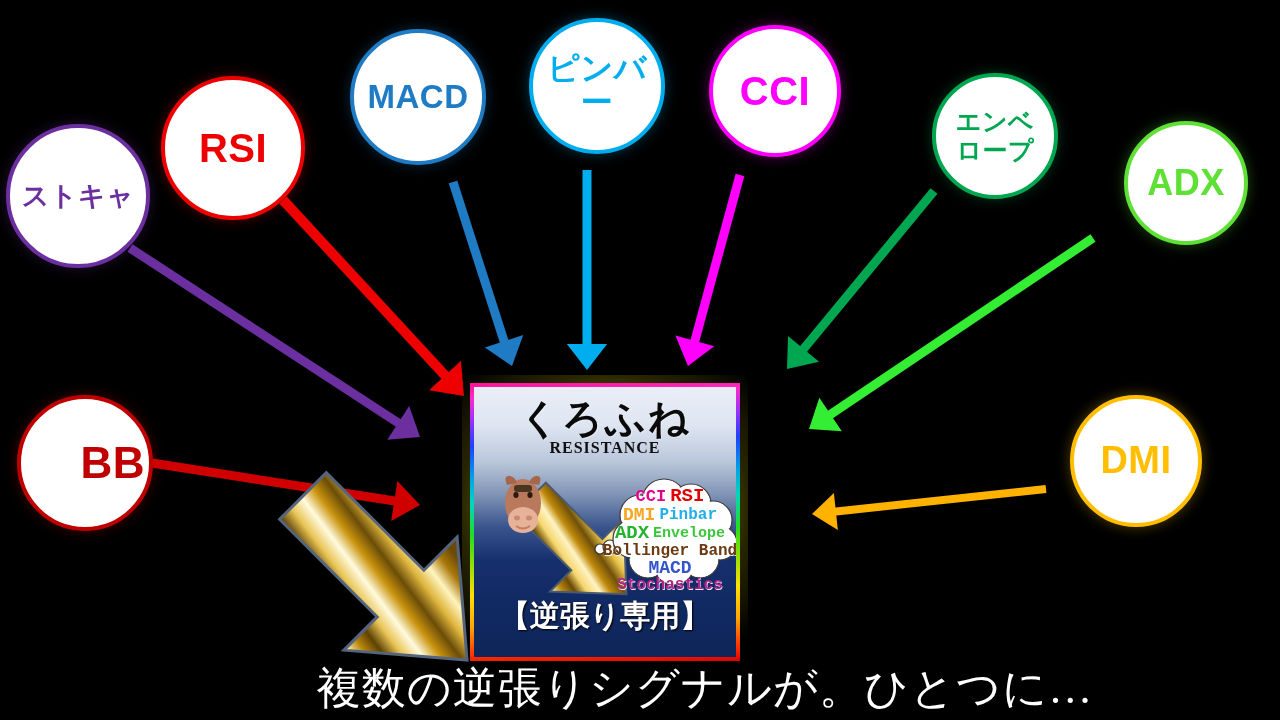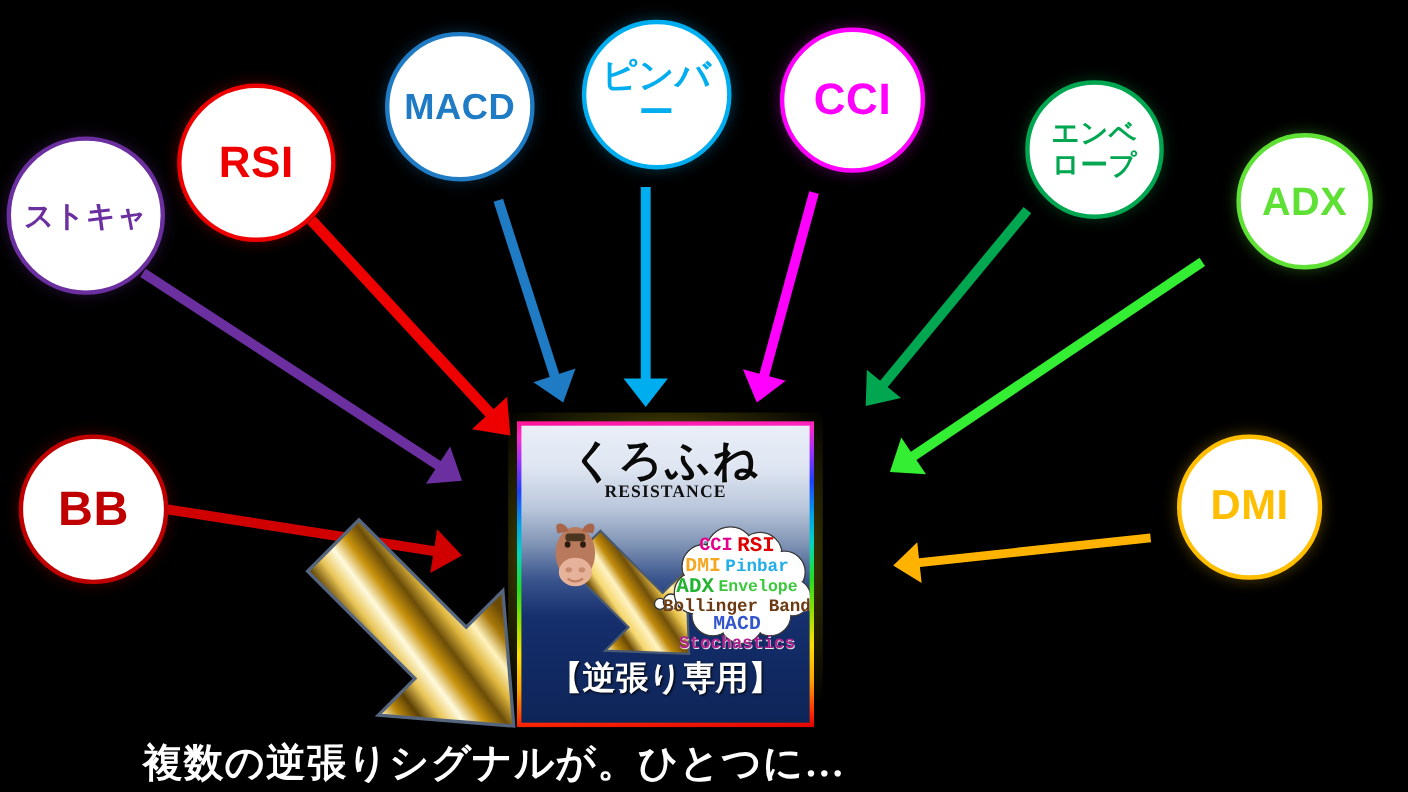--- a/index.html
+++ b/index.html
@@ -33,21 +33,21 @@
     display: flex;
     align-items: center;
     justify-content: center;
     text-align: center;
     line-height: 1.05;
     font-weight: bold;
     letter-spacing: 0.5px;
     overflow: hidden;
   }
   .node .lbl { display: block; padding: 0 4px; }
-  .node.two-line { line-height: 1.18; }
+  .node.two-line { line-height: 1.18; text-align: right; }
 
   
   #card-wrap {
     position: absolute;
     left: 462px; top: 375px;
     width: 286px; height: 262px;
     z-index: 4;
     border-radius: 6px;
     background: radial-gradient(ellipse at 50% 50%,
                 rgba(150,140,0,0.95) 0%,
@@ -128,23 +128,24 @@
     line-height: 1.0;
   }
   #bubble-text .r { display: block; white-space: nowrap; }
   #bubble-text .w { display: inline-block; vertical-align: middle; }
 
   
   #caption {
     position: absolute;
     left: 0; right: 0; bottom: 2px;
     z-index: 9;
+    text-align: center;
     font-family: "Liberation Serif", serif;
-    font-weight: bold;
-    font-size: 36px;
+    font-weight: normal;
+    font-size: 44px;
     color: #FFFFFF;
     letter-spacing: 1px;
     text-shadow: 2px 2px 3px #000, 0 0 6px #000;
     padding-left: 130px;
   }
 </style>
 </head>
 <body>
 
 <div id="stage">
@@ -330,21 +331,21 @@
       <span class="lbl">
         <span style="display:block">エンベ</span>
         <span style="display:block">ロープ</span>
       </span>
     </div>
     <div class="node" style="left: 1124px; top: 121px; width: 124px; height: 124px; border: 4px solid rgb(95, 224, 53); color: rgb(95, 224, 53); font-size: 36px; box-shadow: rgba(95, 224, 53, 0.333) 0px 0px 14px;">
       <span class="lbl">
         <span style="display:block">ADX</span>
       </span>
     </div>
-    <div class="node" style="left: 17px; top: 395px; width: 136px; height: 136px; border: 4px solid rgb(192, 0, 0); color: rgb(192, 0, 0); font-size: 44px; box-shadow: rgba(192, 0, 0, 0.333) 0px 0px 14px;">
+    <div class="node" style="left: 17px; top: 395px; width: 136px; height: 136px; border: 4px solid rgb(192, 0, 0); color: rgb(192, 0, 0); font-size: 44px; box-shadow: rgba(192, 0, 0, 0.333) 0px 0px 14px; justify-content: flex-end;">
       <span class="lbl">
         <span style="display:block">BB</span>
       </span>
     </div>
     <div class="node" style="left: 1070px; top: 395px; width: 132px; height: 132px; border: 4px solid rgb(255, 190, 0); color: rgb(255, 190, 0); font-size: 38px; box-shadow: rgba(255, 190, 0, 0.333) 0px 0px 14px;">
       <span class="lbl">
         <span style="display:block">DMI</span>
       </span>
     </div>
   </div>

